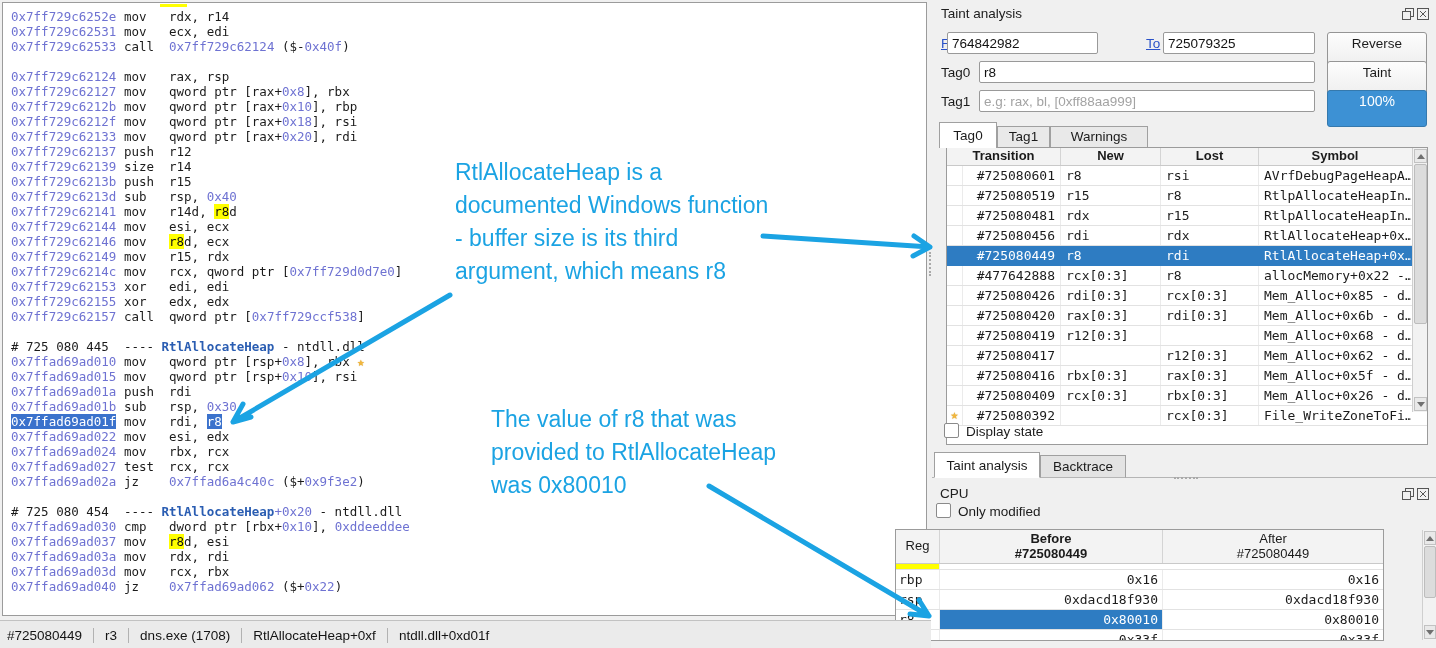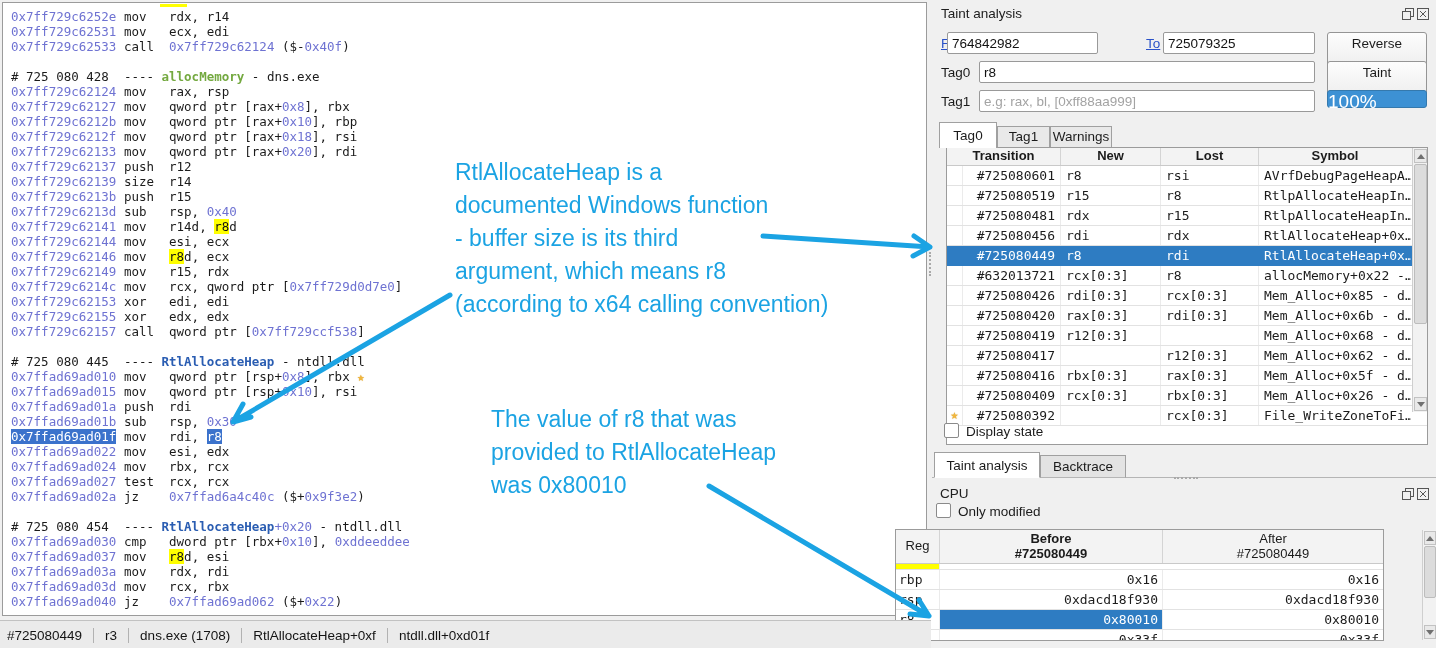--- a/index.html
+++ b/index.html
@@ -28,22 +28,22 @@
   .ptitle{position:absolute;font-size:13.5px;color:#202020;}
   .winicons{position:absolute;display:flex;gap:3px;}
   .winicons svg{display:block}
   .lnk{color:#2a52c8;text-decoration:underline;font-size:13.5px;position:absolute;cursor:pointer;}
   .lbl{position:absolute;font-size:13.5px;color:#1b1b1b;}
   .tin{position:absolute;box-sizing:border-box;height:22px;border:1px solid #999;border-radius:2px;
        background:#fff;font-family:"Liberation Sans",sans-serif;font-size:13.5px;color:#111;padding:0 4px;}
   .tin::placeholder{color:#a3a3a3;}
   .btn{position:absolute;box-sizing:border-box;width:100px;height:40px;border:1px solid #959595;border-radius:3px;
        background:linear-gradient(#fdfdfd,#ececec);font-size:13.5px;text-align:center;line-height:21px;cursor:pointer;}
-  .progress{position:absolute;box-sizing:border-box;width:100px;height:18px;border:1px solid #3579ad;border-radius:3px;
-       background:#3d91d4;color:#fff;font-size:19px;text-align:left;line-height:21px;}
+  .progress{position:absolute;box-sizing:border-box;width:100px;height:37px;border:1px solid #3579ad;border-radius:3px;
+       background:#3d91d4;color:#fff;font-size:14px;text-align:center;line-height:21px;}
   .tab{position:absolute;box-sizing:border-box;border:1px solid #a0a0a0;border-bottom:none;
        background:#e9e9e9;font-size:13.5px;text-align:center;z-index:2;cursor:pointer;}
   .tab.sel{background:#fff;z-index:3;}
   .chk{position:absolute;width:15px;height:15px;background:#fff;border:1px solid #8a8a8a;border-radius:2px;box-sizing:border-box;}
   
   .ttable{position:absolute;left:946px;top:147px;width:482px;height:298px;background:#fff;
           border:1px solid #9b9b9b;box-sizing:border-box;overflow:hidden;}
   .thead{display:flex;height:17px;background:#f3f3f3;border-bottom:1px solid #c9c9c9;
          font-size:13px;font-weight:bold;}
   .thead div{box-sizing:border-box;border-right:1px solid #d4d4d4;text-align:center;line-height:16px;}
@@ -100,21 +100,20 @@
 <body>
 
 <div class="screen">
 
   <div class="disasm" id="disasm">
     <div class="topsliver"></div>
   <div class="dline"><span class="c-a">0x7ff729c6252e</span><span class="c-t"> mov   rdx, r14</span></div>
       <div class="dline"><span class="c-a">0x7ff729c62531</span><span class="c-t"> mov   ecx, edi</span></div>
       <div class="dline"><span class="c-a">0x7ff729c62533</span><span class="c-t"> call  </span><span class="c-n">0x7ff729c62124</span><span class="c-t"> ($-</span><span class="c-n">0x40f</span><span class="c-t">)</span></div>
       <div class="dline">&nbsp;</div>
-      <div class="dline"><span class="c-t"># 725 080 428  ---- </span><span class="c-g">allocMemory</span><span class="c-t"> - dns.exe</span></div>
       <div class="dline"><span class="c-a">0x7ff729c62124</span><span class="c-t"> mov   rax, rsp</span></div>
       <div class="dline"><span class="c-a">0x7ff729c62127</span><span class="c-t"> mov   qword ptr [rax+</span><span class="c-n">0x8</span><span class="c-t">], rbx</span></div>
       <div class="dline"><span class="c-a">0x7ff729c6212b</span><span class="c-t"> mov   qword ptr [rax+</span><span class="c-n">0x10</span><span class="c-t">], rbp</span></div>
       <div class="dline"><span class="c-a">0x7ff729c6212f</span><span class="c-t"> mov   qword ptr [rax+</span><span class="c-n">0x18</span><span class="c-t">], rsi</span></div>
       <div class="dline"><span class="c-a">0x7ff729c62133</span><span class="c-t"> mov   qword ptr [rax+</span><span class="c-n">0x20</span><span class="c-t">], rdi</span></div>
       <div class="dline"><span class="c-a">0x7ff729c62137</span><span class="c-t"> push  r12</span></div>
       <div class="dline"><span class="c-a">0x7ff729c62139</span><span class="c-t"> size  r14</span></div>
       <div class="dline"><span class="c-a">0x7ff729c6213b</span><span class="c-t"> push  r15</span></div>
       <div class="dline"><span class="c-a">0x7ff729c6213d</span><span class="c-t"> sub   rsp, </span><span class="c-n">0x40</span></div>
       <div class="dline"><span class="c-a">0x7ff729c62141</span><span class="c-t"> mov   r14d, </span><span class="c-y">r8</span><span class="c-t">d</span></div>
@@ -143,21 +142,20 @@
       <div class="dline"><span class="c-a">0x7ffad69ad03a</span><span class="c-t"> mov   rdx, rdi</span></div>
       <div class="dline"><span class="c-a">0x7ffad69ad03d</span><span class="c-t"> mov   rcx, rbx</span></div>
       <div class="dline"><span class="c-a">0x7ffad69ad040</span><span class="c-t"> jz    </span><span class="c-n">0x7ffad69ad062</span><span class="c-t"> ($+</span><span class="c-n">0x22</span><span class="c-t">)</span></div>
     </div>
 
   <div class="note" id="note1">
       <div>RtlAllocateHeap is a</div>
       <div>documented Windows function</div>
       <div>- buffer size is its third</div>
       <div>argument, which means r8</div>
-      <div>(according to x64 calling convention)</div>
     </div>
   <div class="note" id="note2">
       <div>The value of r8 that was</div>
       <div>provided to RtlAllocateHeap</div>
       <div>was 0x80010</div>
     </div>
 
   <svg id="arrows" viewBox="0 0 1436 648">
     <g stroke="#1ba3e3" stroke-width="5" fill="none" stroke-linecap="round" stroke-linejoin="round">
       <path d="M763,236 L930,247 M914,236 L930,247 L913,256"></path>
@@ -191,21 +189,21 @@
   <div class="lbl" style="left:941px;top:65px;">Tag0</div>
   <input class="tin" style="left: 979px; top: 61px; width: 336px;" value="r8">
   <div class="btn" style="left:1327px;top:61px;">Taint</div>
 
   <div class="lbl" style="left:941px;top:94px;">Tag1</div>
   <input class="tin" style="left: 979px; top: 90px; width: 336px;" placeholder="e.g: rax, bl, [0xff88aa999]">
   <div class="progress" style="left:1327px;top:90px;">100%</div>
 
   <div class="tab sel" style="left:939px;top:122px;width:58px;height:26px;line-height:25px;">Tag0</div>
   <div class="tab" style="left:997px;top:126px;width:53px;height:21px;line-height:20px;">Tag1</div>
-  <div class="tab" style="left:1050px;top:126px;width:62px;height:21px;line-height:20px;">Warnings</div>
+  <div class="tab" style="left:1050px;top:126px;width:98px;height:21px;line-height:20px;">Warnings</div>
 
   <div class="ttable">
     <div class="thead">
       <div class="th-tr">Transition</div>
       <div class="th-nw">New</div>
       <div class="th-lo">Lost</div>
       <div class="th-sy">Symbol</div>
     </div>
     <div id="trows">
         <div class="trow">
@@ -238,21 +236,21 @@
         </div>
         <div class="trow sel">
           <div class="tc-st"></div>
           <div class="tc-tr">#725080449</div>
           <div class="tc-nw">r8</div>
           <div class="tc-lo">rdi</div>
           <div class="tc-sy">RtlAllocateHeap+0x…</div>
         </div>
         <div class="trow">
           <div class="tc-st"></div>
-          <div class="tc-tr">#632013721</div>
+          <div class="tc-tr">#477642888</div>
           <div class="tc-nw">rcx[0:3]</div>
           <div class="tc-lo">r8</div>
           <div class="tc-sy">allocMemory+0x22 -…</div>
         </div>
         <div class="trow">
           <div class="tc-st"></div>
           <div class="tc-tr">#725080426</div>
           <div class="tc-nw">rdi[0:3]</div>
           <div class="tc-lo">rcx[0:3]</div>
           <div class="tc-sy">Mem_Alloc+0x85 - d…</div>

